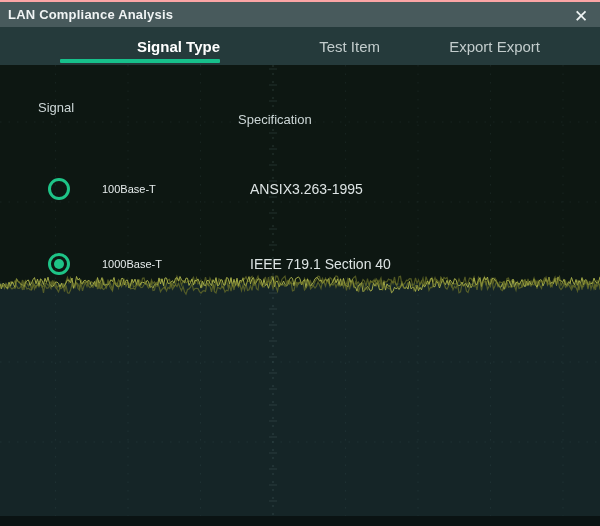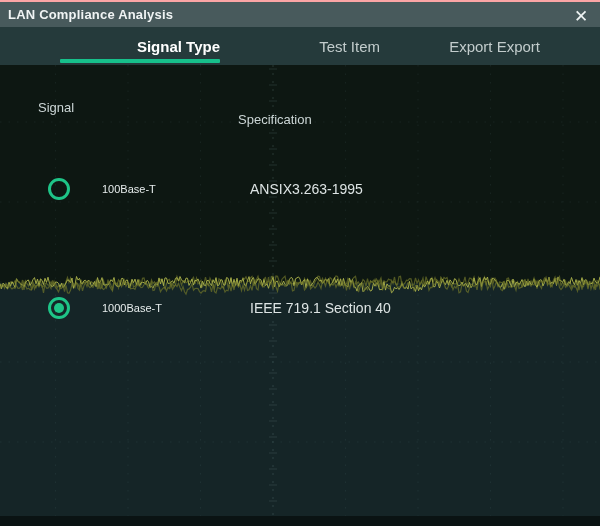--- a/index.html
+++ b/index.html
@@ -30,21 +30,21 @@
   .content{position:absolute;left:0;top:65px;width:600px;height:451px;background:var(--screen);}
   .dialog-panel{position:absolute;left:0;top:0;width:600px;height:218px;background:var(--panel-dark);}
   svg.scene{position:absolute;left:0;top:0;width:600px;height:451px;display:block;}
 
   .col-header{position:absolute;color:#ccd6d6;font-size:13px;line-height:14px;}
   .hdr-signal{left:38px;top:36px;}
   .hdr-spec{left:238px;top:48px;}
 
   .signal-row{position:absolute;left:12px;width:497px;height:24px;padding-left:12px;}
   .row-1{top:112px;}
-  .row-2{top:187px;margin-top:44px;}
+  .row-2{top:187px;}
   .radio{position:absolute;left:36px;top:1px;width:22px;height:22px;border-radius:50%;
     border:3px solid var(--accent);background:transparent;cursor:pointer;}
   .radio.selected::after{content:"";position:absolute;left:50%;top:50%;width:10px;height:10px;
     margin:-5px 0 0 -5px;border-radius:50%;background:var(--accent);}
   .row-label{position:absolute;left:90px;top:5px;color:#e6ecec;font-size:11px;line-height:14px;}
   .row-spec{position:absolute;left:238px;top:5px;color:#dde4e4;font-size:14px;line-height:14px;}
 
   
   .bottom-strip{position:absolute;left:0;top:516px;width:600px;height:10px;background:var(--footer);}
 </style>

